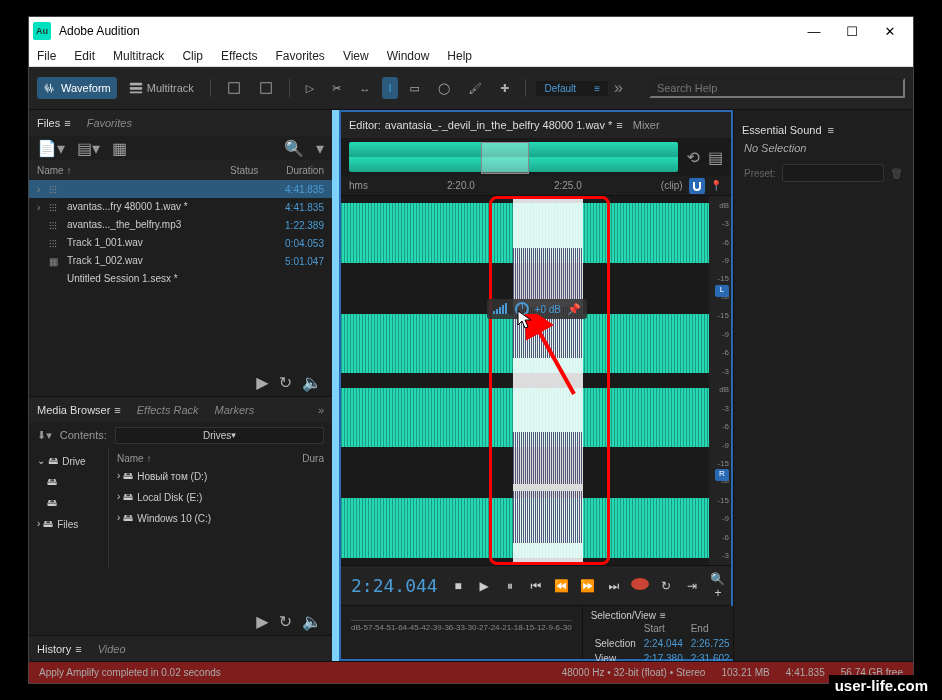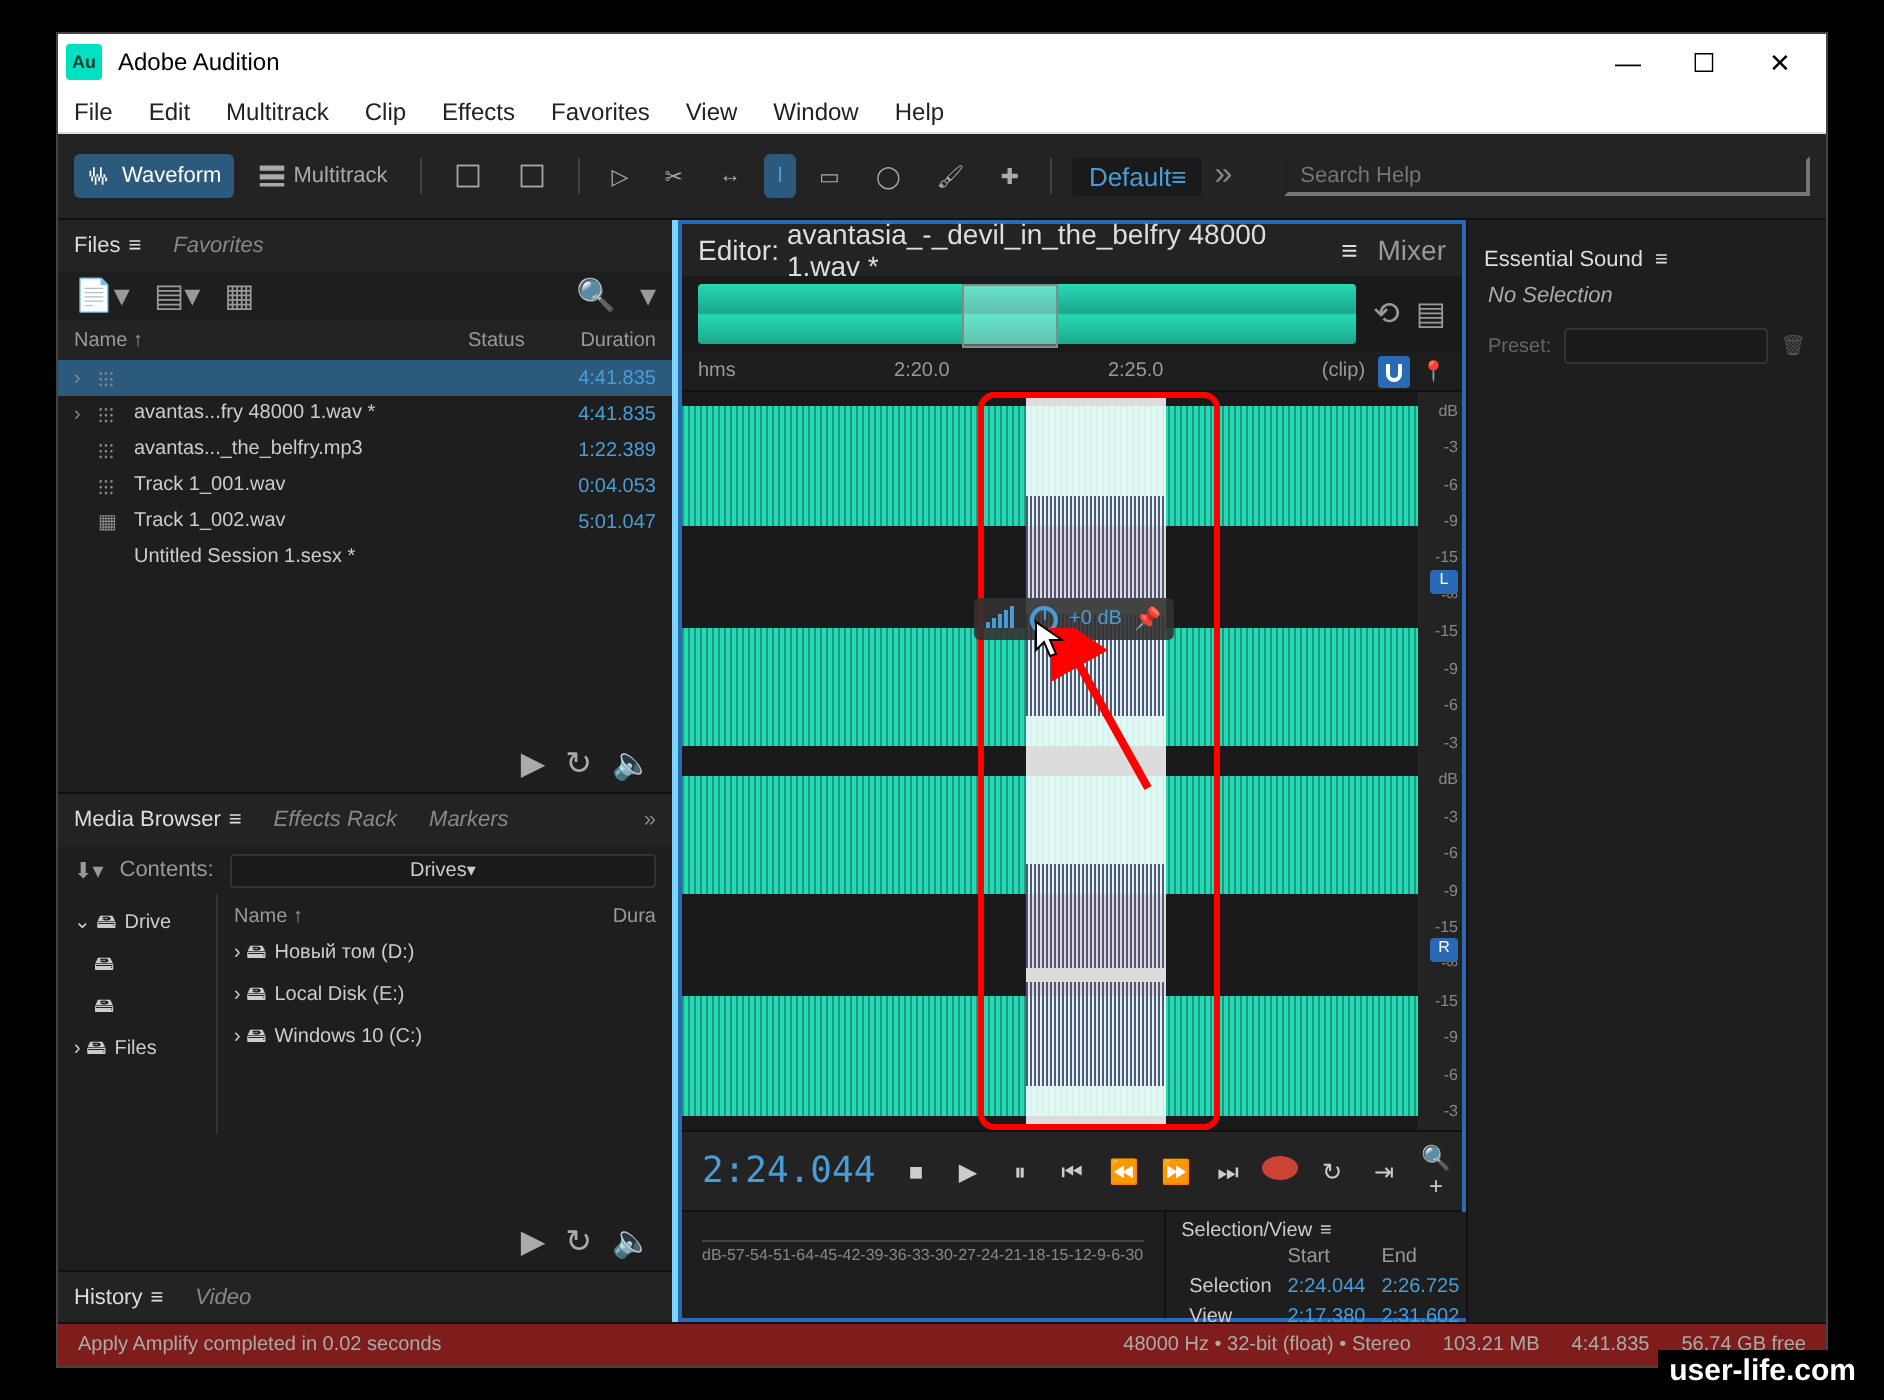--- a/index.html
+++ b/index.html
@@ -9,24 +9,24 @@
 .titlebar .logo { width: 18px; height: 18px; background: #00e2bf; margin-right: 8px; display: flex; align-items: center; justify-content: center; font-size: 9px; font-weight: bold; color: #1a3a36; border-radius: 2px; }
 .titlebar .spacer { flex: 1; }
 .titlebar .wbtn { width: 38px; height: 28px; display: flex; align-items: center; justify-content: center; font-size: 13px; }
 .menubar { height: 22px; background: #fff; display: flex; align-items: center; padding: 0 4px; gap: 10px; font-size: 12px; color: #222; border-bottom: 1px solid #ddd; }
 .menubar span { padding: 2px 4px; }
 .toolbar { height: 43px; background: #232323; display: flex; align-items: center; padding: 0 8px; gap: 6px; border-bottom: 1px solid #111; }
 .tbtn { height: 22px; display: flex; align-items: center; padding: 0 6px; border-radius: 3px; color: #aaa; font-size: 11px; gap: 4px; }
 .tbtn.active { background: #2c5a7c; color: #fff; }
 .tbtn svg { width: 14px; height: 14px; }
 .divider { width: 1px; height: 18px; background: #444; margin: 0 4px; }
-.workspace-dd { background: #1a1a1a; padding: 2px 8px; border-radius: 2px; color: #4a9cd6; font-size: 13px; display: flex; align-items: center; gap: 0; }
+.workspace-dd { background: #1a1a1a; padding: 2px 8px; border-radius: 2px; color: #4a9cd6; font-size: 10px; display: flex; align-items: center; gap: 18px; }
 .search-help { flex: 1; background: #232323; padding: 2px 6px; color: #888; font-size: 11px; margin-left: 20px; }
 .main-area { flex: 1; display: flex; min-height: 0; }
-.left-col { width: 310px; display: flex; flex-direction: column; background: #1e1e1e; border-right: 3px solid #7dd3fc; }
+.left-col { width: 310px; display: flex; flex-direction: column; background: #1e1e1e; border-right: 7px solid #7dd3fc; }
 .panel-tabs { height: 26px; display: flex; align-items: center; padding: 0 8px; gap: 16px; font-size: 11px; background: #232323; }
 .panel-tabs .tab { color: #888; display: flex; align-items: center; gap: 4px; }
 .panel-tabs .tab.active { color: #ddd; }
 .panel-tabs .tab:not(.active) { font-style: italic; }
 .menu-icon { display: inline-block; }
 .menu-icon::before { content: "≡"; }
 .files-toolbar { height: 24px; background: #1e1e1e; display: flex; align-items: center; padding: 0 8px; gap: 12px; color: #999; }
 .files-header { height: 20px; display: flex; align-items: center; font-size: 10px; color: #999; padding: 0 8px; background: #232323; }
 .files-header .c-name { flex: 1; }
 .files-header .c-status { width: 40px; }
@@ -40,21 +40,21 @@
 .file-row .dur { width: 54px; text-align: right; color: #4a9cd6; }
 .panel-footer { height: 28px; display: flex; align-items: center; justify-content: flex-end; gap: 10px; padding: 0 10px; color: #aaa; }
 .media-sec { border-top: 1px solid #111; }
 .media-body { display: flex; font-size: 10px; color: #ccc; height: 120px; }
 .media-left { width: 80px; border-right: 1px solid #333; padding: 4px; }
 .media-right { flex: 1; padding: 4px; }
 .drive-row { padding: 2px 4px; display: flex; align-items: center; gap: 4px; }
 .contents-row { height: 24px; display: flex; align-items: center; padding: 0 8px; gap: 8px; font-size: 11px; color: #999; }
 .dropdown { flex: 1; background: #1a1a1a; border: 1px solid #333; padding: 2px 24px; border-radius: 2px; font-size: 10px; color: #ccc; display: flex; justify-content: center; }
 .center-col { flex: 1; display: flex; flex-direction: column; min-width: 0; border: 2px solid #2a6ab5; }
-.editor-tabs { height: 26px; background: #232323; display: flex; align-items: center; padding: 0 8px; font-size: 14px; color: #999; gap: 10px; }
+.editor-tabs { height: 26px; background: #232323; display: flex; align-items: center; padding: 0 8px; font-size: 11px; color: #999; gap: 10px; }
 .editor-tabs .t { display: flex; align-items: center; gap: 4px; }
 .editor-tabs .t.active { color: #ddd; }
 .overview { height: 38px; background: #1a1a1a; display: flex; align-items: center; padding: 0 8px; gap: 8px; }
 .overview-wave { flex: 1; height: 30px; background: linear-gradient(to bottom, #26d9b5 0%, #1ba88c 48%, #26d9b5 52%, #1ba88c 100%); position: relative; border-radius: 2px; }
 .overview-wave::after { content:""; position:absolute; left: 40%; top:0; width: 14%; height:100%; background: rgba(255,255,255,0.3); border: 1px solid #888; }
 .ov-icons { display: flex; gap: 8px; color: #999; }
 .timeline-bar { height: 20px; background: #1e1e1e; display: flex; align-items: center; padding: 0 8px; font-size: 10px; color: #999; justify-content: space-between; border-bottom: 1px solid #111; }
 .timeline-bar .tl-right { display:flex; gap:6px; align-items:center; }
 .magnet { width: 16px; height: 16px; background: #2a6ab5; border-radius: 2px; display:flex; align-items:center; justify-content:center; }
 .wave-area { flex: 1; position: relative; background: #1a1a1a; display: flex; }

